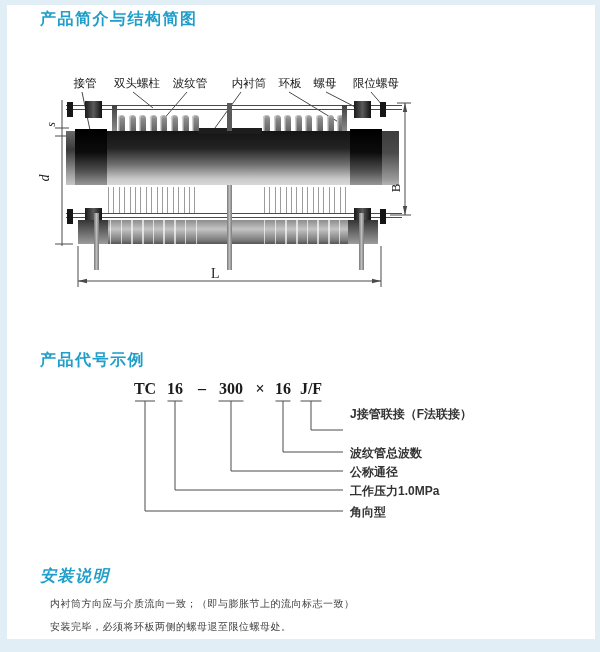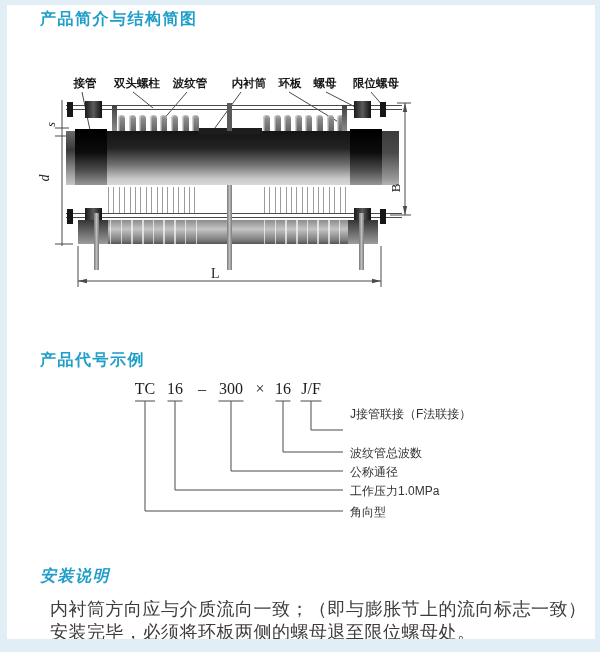--- a/index.html
+++ b/index.html
@@ -14,21 +14,21 @@
   .edge.b { left:0; bottom:0; width:100%; height:13px; }
 
   .sec-title { position:absolute; font-size:16px; font-weight:700; color:var(--heading,#1f9ec9); letter-spacing:1.5px; white-space:nowrap; }
   #t1 { left:40px; top:9px; }
   #t2 { left:40px; top:350px; }
   #t3 { left:40px; top:566px;font-style:italic; }
 
   
   .diagram { position:absolute; left:40px; top:70px; width:420px; height:250px; }
   .diagram svg.lines { position:absolute; left:0; top:0; z-index:1; }
-  .plabel { position:absolute; top:6px; transform:translateX(-50%); font-size:11.5px; font-weight:700; color:#161616; white-space:nowrap; z-index:3; }
+  .plabel { position:absolute; top:6px; transform:translateX(-50%); font-size:11.5px; font-weight:400; color:#161616; white-space:nowrap; z-index:3; }
   .sh { position:absolute; z-index:2; }
 
   .pipeL   { left:26px; top:61px; width:9px;  height:54px; background:linear-gradient(180deg,#6a6a6a,#383838 35%,#9f9f9f 80%,#c6c6c6); }
   .pipeR   { left:342px; top:61px; width:17px; height:54px; background:linear-gradient(180deg,#3c3c3c,#4a4a4a 40%,#9a9a9a 90%,#b5b5b5); }
   .bandU   { left:35px; top:61px; width:307px; height:54px; background:linear-gradient(180deg,#141414 0%,#232323 32%,#6f6f6f 62%,#c7c7c7 88%,#d9d9d9 100%); }
   .collarL { left:35px; top:59px; width:32px; height:56px; background:linear-gradient(180deg,#000 0%,#0c0c0c 42%,#4f4f4f 75%,#979797 100%); }
   .collarR { left:310px; top:59px; width:32px; height:56px; background:linear-gradient(180deg,#000 0%,#0c0c0c 42%,#4f4f4f 75%,#979797 100%); }
   .midStrip{ left:158px; top:58px; width:64px; height:6px; background:#1d1d1d; }
 
   .stubs { position:absolute; top:45px; height:16px; display:flex; gap:3.6px; z-index:2; }
@@ -56,27 +56,27 @@
   .stripes.pr { left:224px; width:84px; }
 
   .dim { position:absolute; font-family:"Liberation Serif",serif; color:#222; z-index:3; }
   .rot { transform:rotate(-90deg); transform-origin:center; display:inline-block; }
   #dim-s { left:9px;  top:47px;  font-size:12px; font-style:italic; }
   #dim-d { left:1px;  top:100px; font-size:14px; font-style:italic; }
   #dim-B { left:352px;top:110px; font-size:13px; }
   #dim-L { left:171px;top:196px; font-size:14px; }
 
   
-  .code-area { position:absolute; left:0; top:378px; width:484px; height:145px; }
+  .code-area { position:absolute; left:0; top:378px; width:484px; height:145px;font-weight:bold; }
   .code-area svg { position:absolute; left:0; top:0; }
   .seg { position:absolute; top:2px; transform:translateX(-50%); font-family:"Liberation Serif",serif; font-size:16px; color:#1c1c1c; white-space:nowrap; }
   .expl { position:absolute; left:350px; font-size:12px; color:#333; white-space:nowrap; }
 
   
-  .note { position:absolute; left:50px; font-size:18px; color:#3c3c3c; white-space:nowrap; letter-spacing:0.5px; }
+  .note { position:absolute; left:50px; font-size:10px; color:#3c3c3c; white-space:nowrap; letter-spacing:0.5px; }
   #note1 { top:597px; }
   #note2 { top:620px; }
 </style>
 </head>
 <body style="--heading: #1f9ec9; --frame: #e2eef6;">
 
 <div class="edge l"></div>
 <div class="edge t"></div>
 <div class="edge r"></div>
 <div class="edge b"></div>

